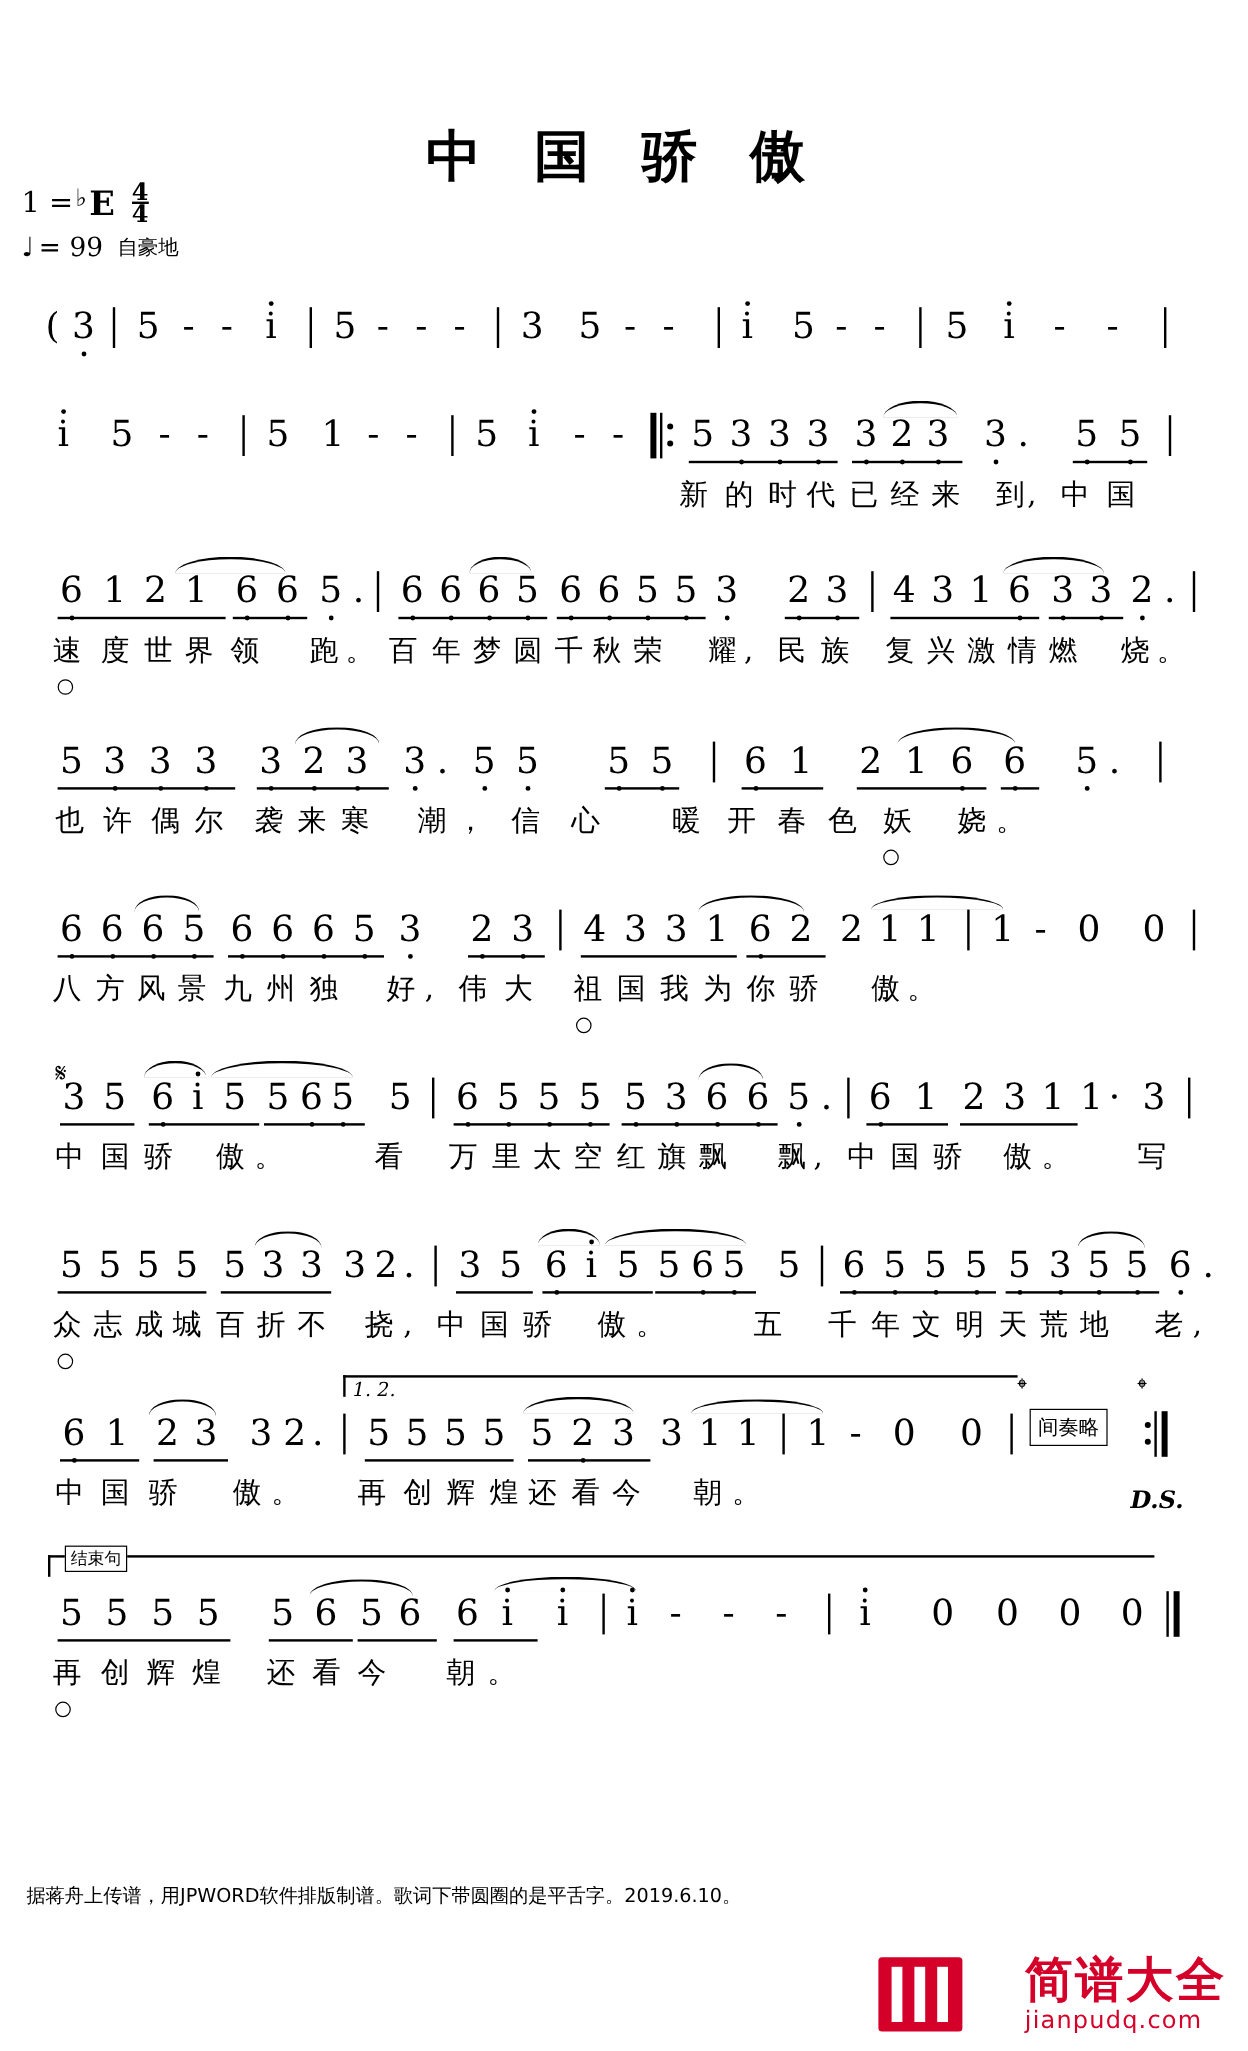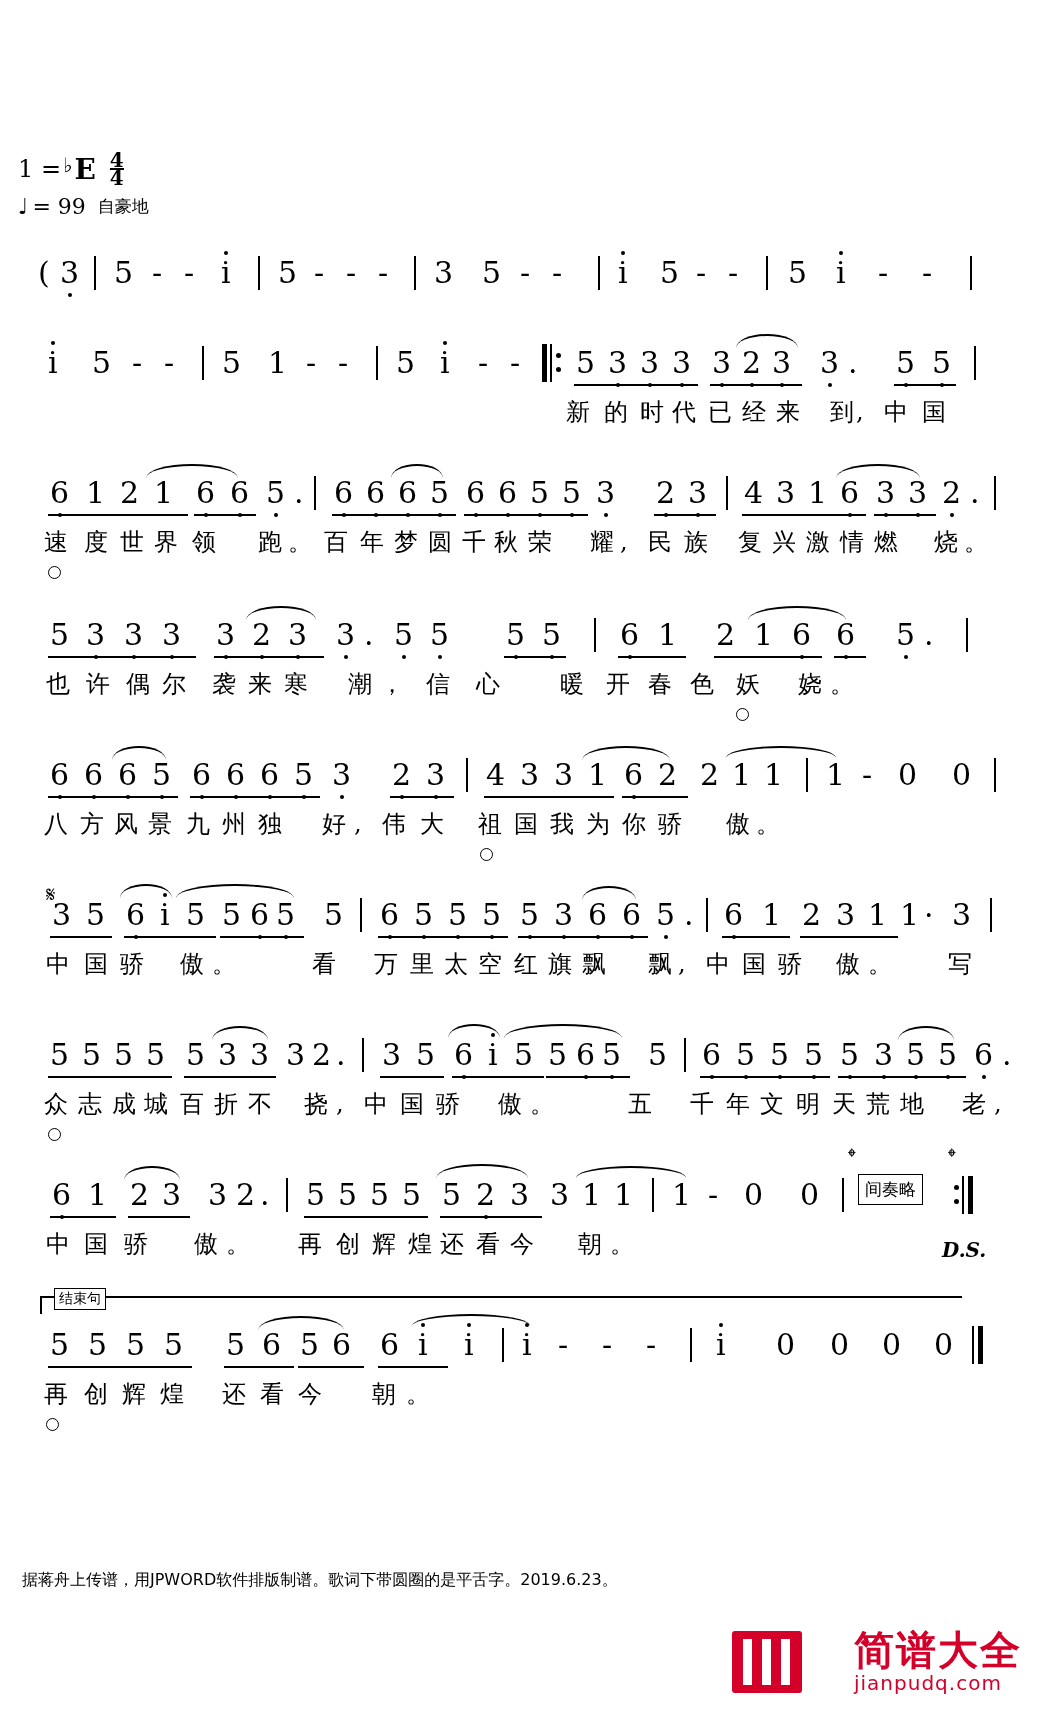--- a/index.html
+++ b/index.html
@@ -129,20 +129,21 @@
   .logo .keys i:nth-child(3){left:49px;}
   .logo .txt{display:flex;flex-direction:column;margin-left:44px;}
   .logo .cn{font-size:40px;font-weight:bold;color:#d4002a;letter-spacing:2px;line-height:42px;font-family:"DejaVu Serif",serif;}
   .logo .en{font-size:20px;color:#d4002a;letter-spacing:1px;font-family:"DejaVu Sans",sans-serif;}
 </style>
 </head>
 <body>
 
 <div class="sheet">
 
+  <div class="title">中 国 骄 傲</div>
 
 
   <div class="keyblock">
     <div class="keyline1">
       <span>1 =</span>
       <span class="flat">♭</span>
       <span class="keyE">E</span>
       <span class="timesig">
         <span class="num">4</span>
         <span class="den">4</span>
@@ -572,20 +573,23 @@
       <span class="ly" style="left:830px;">荒</span>
       <span class="ly" style="left:864px;">地</span>
       <span class="ly" style="left:926px;">老</span>
       <span class="ly" style="left:958px;">,</span>
       <span class="circ" style="left:12px;top:36px;"></span>
     </div>
   </div>
 
   <div class="system" style="position:absolute;left:18px;top:1180px;width:1004px;">
 
+    <span class="volta" style="left:250px;top:-34px;width:560px;">
+      <span>1. 2.</span>
+    </span>
     <span class="coda" style="left:812px;top:-36px;">𝄌</span>
     <span class="coda" style="left:912px;top:-36px;">𝄌</span>
 
     <div class="notes">
       <span class="n dotd" style="left:16px;">6</span>
       <span class="n" style="left:52px;">1</span>
       <span class="ul1" style="left:14px;top:36px;width:66px;"></span>
       <span class="n" style="left:94px;">2</span>
       <span class="n" style="left:126px;">3</span>
       <span class="ul1" style="left:92px;top:36px;width:62px;"></span>
@@ -687,21 +691,21 @@
       <span class="ly" style="left:124px;">煌</span>
       <span class="ly" style="left:186px;">还</span>
       <span class="ly" style="left:224px;">看</span>
       <span class="ly" style="left:262px;">今</span>
       <span class="ly" style="left:336px;">朝</span>
       <span class="ly" style="left:370px;">。</span>
       <span class="circ" style="left:10px;top:36px;"></span>
     </div>
   </div>
 
-  <div class="footnote">据蒋舟上传谱，用JPWORD软件排版制谱。歌词下带圆圈的是平舌字。2019.6.23。</div>
+  <div class="footnote">据蒋舟上传谱，用JPWORD软件排版制谱。歌词下带圆圈的是平舌字。2019.6.10。</div>
 
   <div class="logo">
     <div class="keys">
         <i></i>
         <i></i>
         <i></i>
       </div>
     <div class="txt">
       <span class="cn">简谱大全</span>
       <span class="en">jianpudq.com</span>

